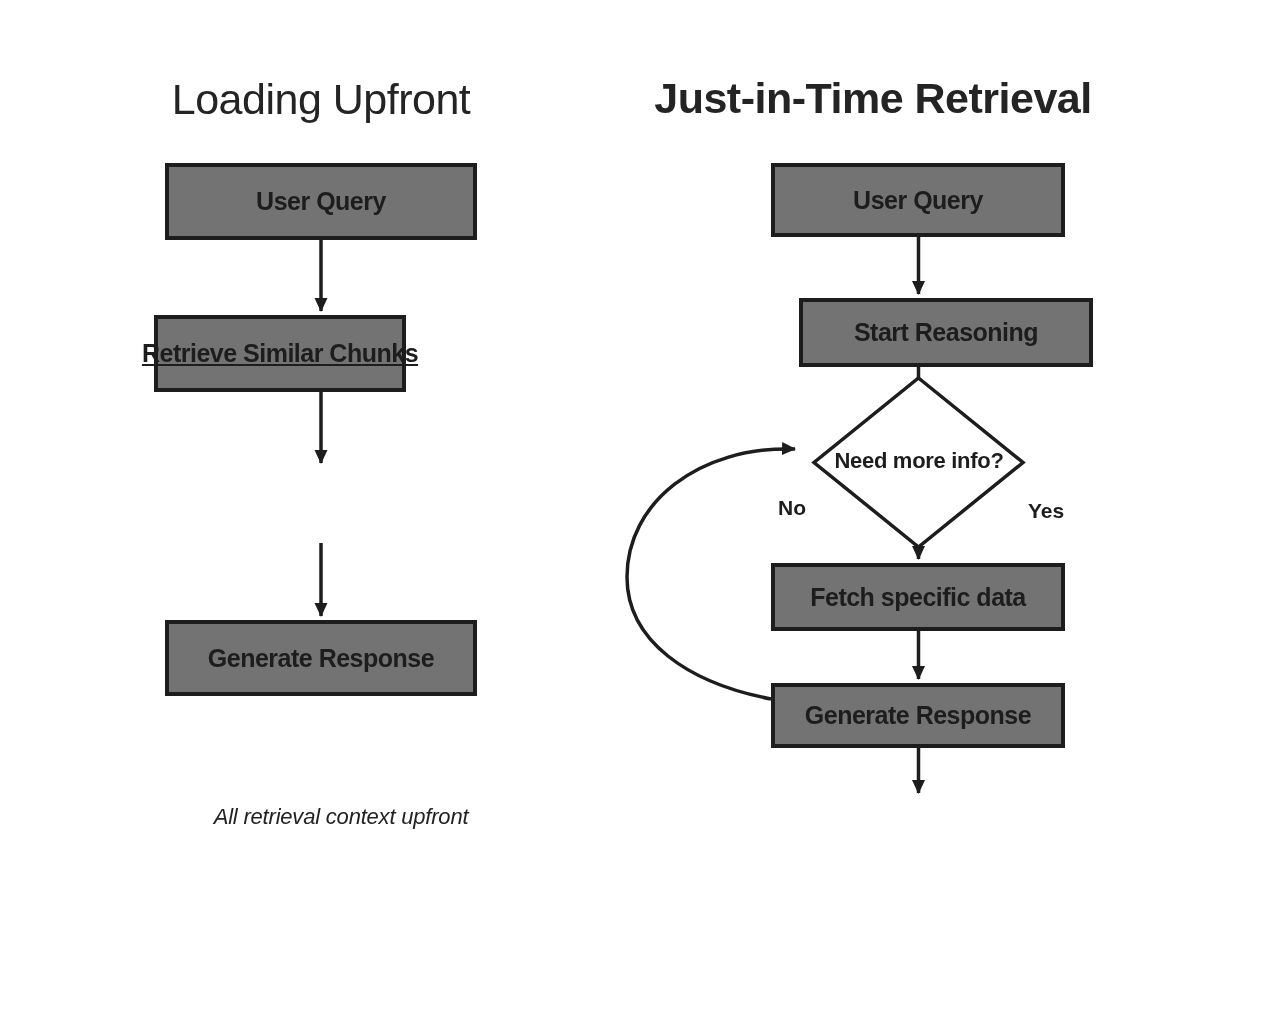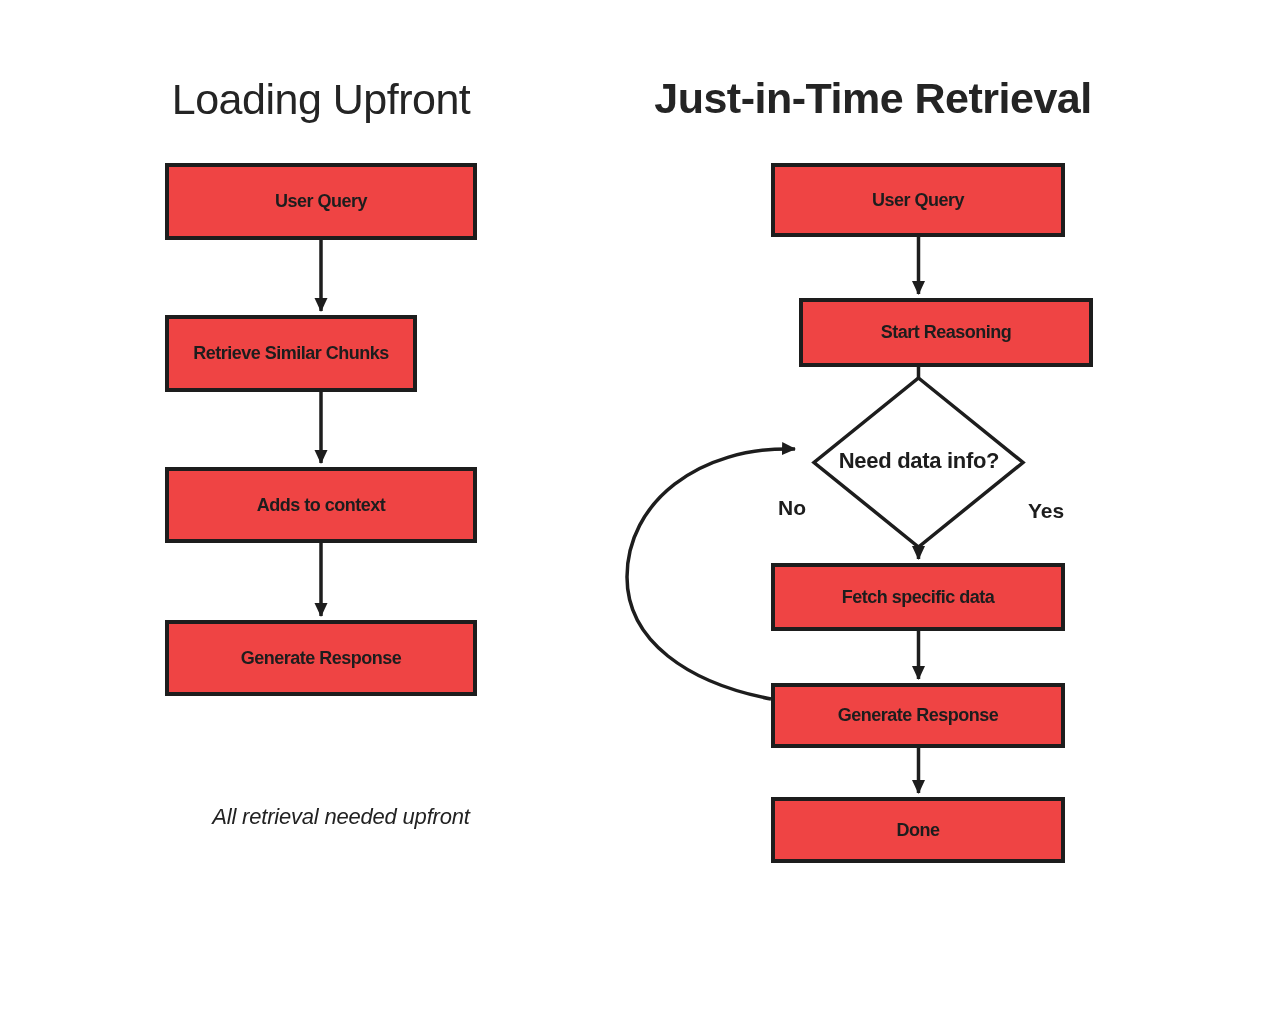--- a/index.html
+++ b/index.html
@@ -31,26 +31,26 @@
     line-height: 43px;
     font-weight: 400;
     letter-spacing: -0.5px;
     white-space: nowrap;
     color: #242424;
   }
   .node {
     position: absolute;
     box-sizing: border-box;
     border: 4px solid #1d1d1d;
-    background: #ef4444;
+    background: #737373;
     display: flex;
     align-items: center;
     justify-content: center;
     font-weight: bold;
-    font-size: 18px;
+    font-size: 25px;
     letter-spacing: -0.5px;
     white-space: nowrap;
     color: #1d1d1d;
   }
   .decision-label {
     position: absolute;
     transform: translate(-50%, -50%);
     font-weight: bold;
     font-size: 22px;
     letter-spacing: -0.3px;
@@ -99,56 +99,50 @@
 
     <polygon points="918.5,378 1023,462.5 918.5,547 814,462.5" fill="#ffffff" stroke="#1d1d1d" stroke-width="3.5"></polygon>
   </svg>
 
   <div class="col-title" style="left:321px; top:78px;">Loading Upfront</div>
 
   <div class="node" style="left:165px; top:163px; width:312px; height:77px;">
     <span>User Query</span>
   </div>
 
-  <div class="node" style="left:165px; top:315px; width:252px; height:77px;">
+  <div class="node" style="left:154px; top:315px; width:252px; height:77px;text-decoration:underline;">
     <span>Retrieve Similar Chunks</span>
   </div>
 
-  <div class="node" style="left:165px; top:467px; width:312px; height:76px;">
-    <span>Adds to context</span>
-  </div>
 
   <div class="node" style="left:165px; top:620px; width:312px; height:76px;">
     <span>Generate Response</span>
   </div>
 
-  <div class="caption" style="left:341px; top:817px;">All retrieval needed upfront</div>
+  <div class="caption" style="left:341px; top:817px;">All retrieval context upfront</div>
 
   <div class="col-title" style="left:873px; top:77px;font-weight:bold;">Just-in-Time Retrieval</div>
 
   <div class="node" style="left:771px; top:163px; width:294px; height:74px;">
     <span>User Query</span>
   </div>
 
   <div class="node" style="left:771px; top:298px; width:294px; height:69px;margin-left:28px;">
     <span>Start Reasoning</span>
   </div>
 
-  <div class="decision-label" style="left:919px; top:461px;">Need data info?</div>
+  <div class="decision-label" style="left:919px; top:461px;">Need more info?</div>
 
   <div class="edge-label" style="left:792px; top:508px;">No</div>
 
   <div class="edge-label" style="left:1046px; top:511px;">Yes</div>
 
   <div class="node" style="left:771px; top:563px; width:294px; height:68px;">
     <span>Fetch specific data</span>
   </div>
 
   <div class="node" style="left:771px; top:683px; width:294px; height:65px;">
     <span>Generate Response</span>
   </div>
 
-  <div class="node" style="left:771px; top:797px; width:294px; height:66px;">
-    <span>Done</span>
-  </div>
 
 
 </div>
 
 </body></html>

